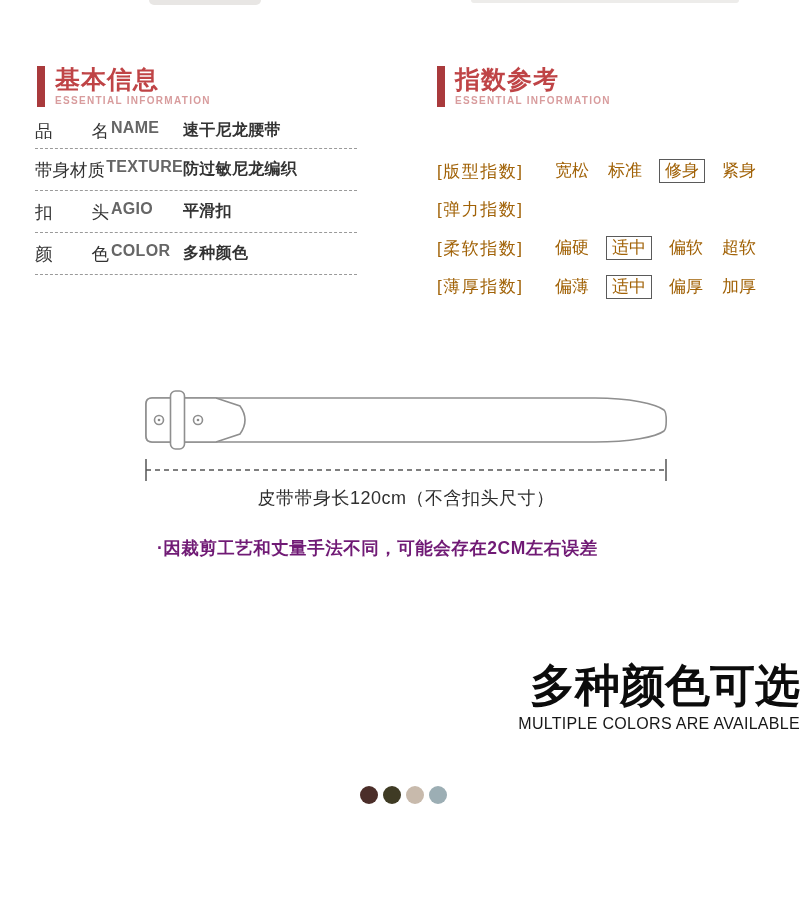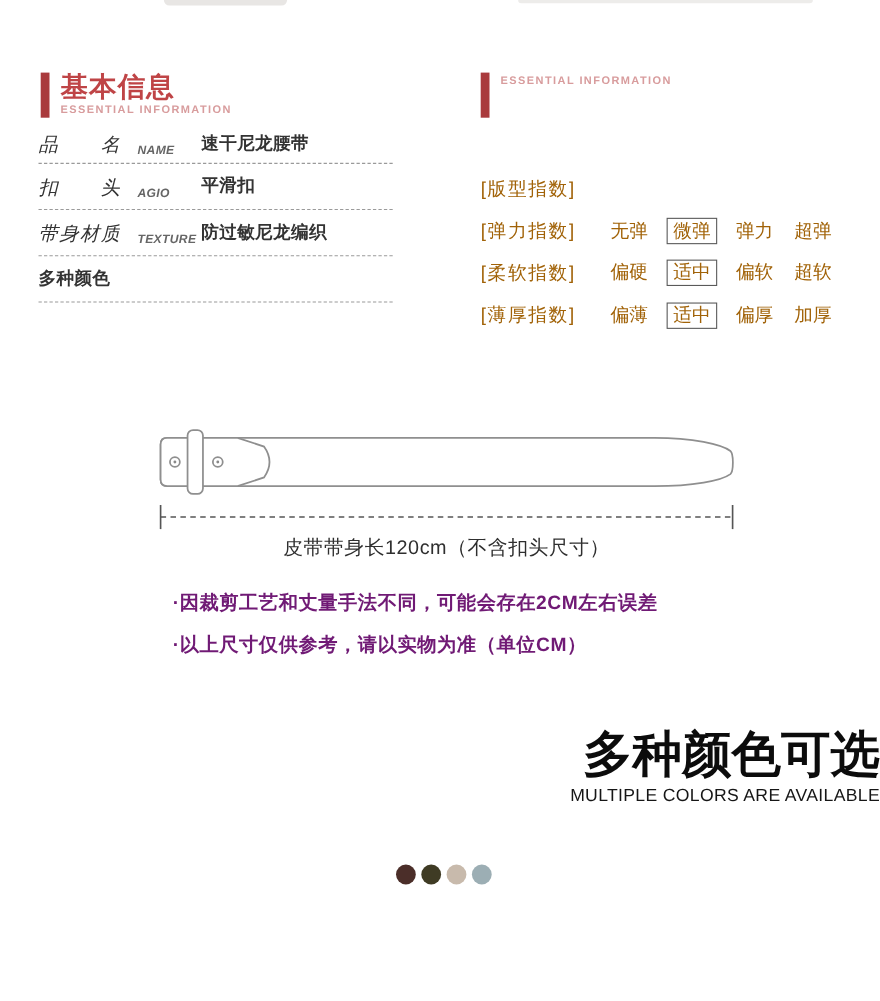--- a/index.html
+++ b/index.html
@@ -16,24 +16,24 @@
   .hdr .bar{width:8px;height:41px;margin-right:10px;}
   .hdr .cn{font-size:25px;font-weight:700;line-height:27px;letter-spacing:1px;}
   .hdr .en{font-size:10px;font-weight:600;letter-spacing:1.3px;margin-top:2px;}
   .hdr.basic{left:37px;top:66px;}
   .hdr.index{left:437px;top:66px;}
 
   
   .b-table{position:absolute;left:35px;top:113px;width:322px;}
   .b-row{height:41px;display:flex;align-items:center;border-bottom:1px dashed #9a9a9a;}
   .b-row:first-child{height:35px;}
-  .b-label{width:148px;display:flex;align-items:flex-end;font-style:italic;}
+  .b-label{width:148px;display:flex;align-items:flex-start;}
   .b-cn{display:inline-block;width:74px;font-size:17.5px;color:#333;
         text-align:justify;text-align-last:justify;white-space:nowrap;overflow:hidden;}
-  .b-en{font-size:11px;color:#666;font-weight:600;letter-spacing:.3px;margin-left:16px;white-space:nowrap;}
+  .b-en{font-size:16px;color:#666;font-weight:600;letter-spacing:.3px;margin-left:2px;white-space:nowrap;}
   .b-val{font-size:16px;color:#333;font-weight:600;letter-spacing:.3px;text-align:right;}
 
   
   .i-rows{position:absolute;left:437px;top:152px;width:335px;}
   .i-row{height:38.5px;display:flex;align-items:center;font-size:17px;color:#a16207;}
   .i-label{width:104px;letter-spacing:1.5px;font-weight:500;white-space:nowrap;}
   .opts{display:flex;align-items:center;margin-left:14px;gap:19px;}
   .opt{font-weight:500;line-height:22px;white-space:nowrap;}
   .opt.boxed{border:1.5px solid #5a5a5a;padding:0 5px;margin:0 -2px;}
 
@@ -81,63 +81,68 @@
     <div class="bar" style="background: rgb(169, 58, 60);"></div>
     <div>
       <div class="cn" style="color: rgb(191, 68, 70);">基本信息</div>
       <div class="en" style="color: rgb(216, 156, 157);">ESSENTIAL INFORMATION</div>
     </div>
   </div>
 
   <div class="hdr index">
     <div class="bar" style="background: rgb(169, 58, 60);"></div>
     <div>
+      <div class="cn" style="color: rgb(191, 68, 70);">指数参考</div>
       <div class="en" style="color: rgb(216, 156, 157);">ESSENTIAL INFORMATION</div>
     </div>
   </div>
 
   <div class="b-table">
     <div class="b-row">
       <span class="b-label">
         <span class="b-cn">品　名</span>
         <span class="b-en">NAME</span>
       </span>
       <span class="b-val">速干尼龙腰带</span>
     </div>
     <div class="b-row">
       <span class="b-label">
+        <span class="b-cn">带身材质</span>
+        <span class="b-en">TEXTURE</span>
+      </span>
+      <span class="b-val">防过敏尼龙编织</span>
+    </div>
+    <div class="b-row">
+      <span class="b-label">
         <span class="b-cn">扣　头</span>
         <span class="b-en">AGIO</span>
       </span>
       <span class="b-val">平滑扣</span>
     </div>
     <div class="b-row">
       <span class="b-label">
-        <span class="b-cn">带身材质</span>
-        <span class="b-en">TEXTURE</span>
-      </span>
-      <span class="b-val">防过敏尼龙编织</span>
-    </div>
-    <div class="b-row">
+        <span class="b-cn">颜　色</span>
+        <span class="b-en">COLOR</span>
+      </span>
       <span class="b-val">多种颜色</span>
     </div>
   </div>
 
   <div class="i-rows">
     <div class="i-row">
       <span class="i-label">[版型指数]</span>
+      <span class="opts">
+        <span class="opt">宽松</span>
+        <span class="opt">标准</span>
+        <span class="opt boxed">修身</span>
+        <span class="opt">紧身</span>
+      </span>
     </div>
     <div class="i-row">
       <span class="i-label">[弹力指数]</span>
-      <span class="opts">
-        <span class="opt">无弹</span>
-        <span class="opt boxed">微弹</span>
-        <span class="opt">弹力</span>
-        <span class="opt">超弹</span>
-      </span>
     </div>
     <div class="i-row">
       <span class="i-label">[柔软指数]</span>
       <span class="opts">
         <span class="opt">偏硬</span>
         <span class="opt boxed">适中</span>
         <span class="opt">偏软</span>
         <span class="opt">超软</span>
       </span>
     </div>
@@ -165,21 +170,20 @@
     <g stroke="#555" stroke-width="1.5">
       <line x1="146" y1="74" x2="146" y2="96"></line>
       <line x1="666" y1="74" x2="666" y2="96"></line>
       <line x1="146" y1="85" x2="666" y2="85" stroke-dasharray="5 4"></line>
     </g>
   </svg>
   <div class="dim-label">皮带带身长120cm（不含扣头尺寸）</div>
 
   <div class="notes">
     <div class="note">·因裁剪工艺和丈量手法不同，可能会存在2CM左右误差</div>
-    <div class="note">·以上尺寸仅供参考，请以实物为准（单位CM）</div>
   </div>
 
   <div class="colors-head">
     <div class="ch-title">多种颜色可选</div>
     <div class="ch-sub">MULTIPLE COLORS ARE AVAILABLE</div>
   </div>
 
   <div class="dots">
     <span class="dot" style="background: rgb(75, 46, 41);"></span>
     <span class="dot" style="background: rgb(63, 59, 36);"></span>

